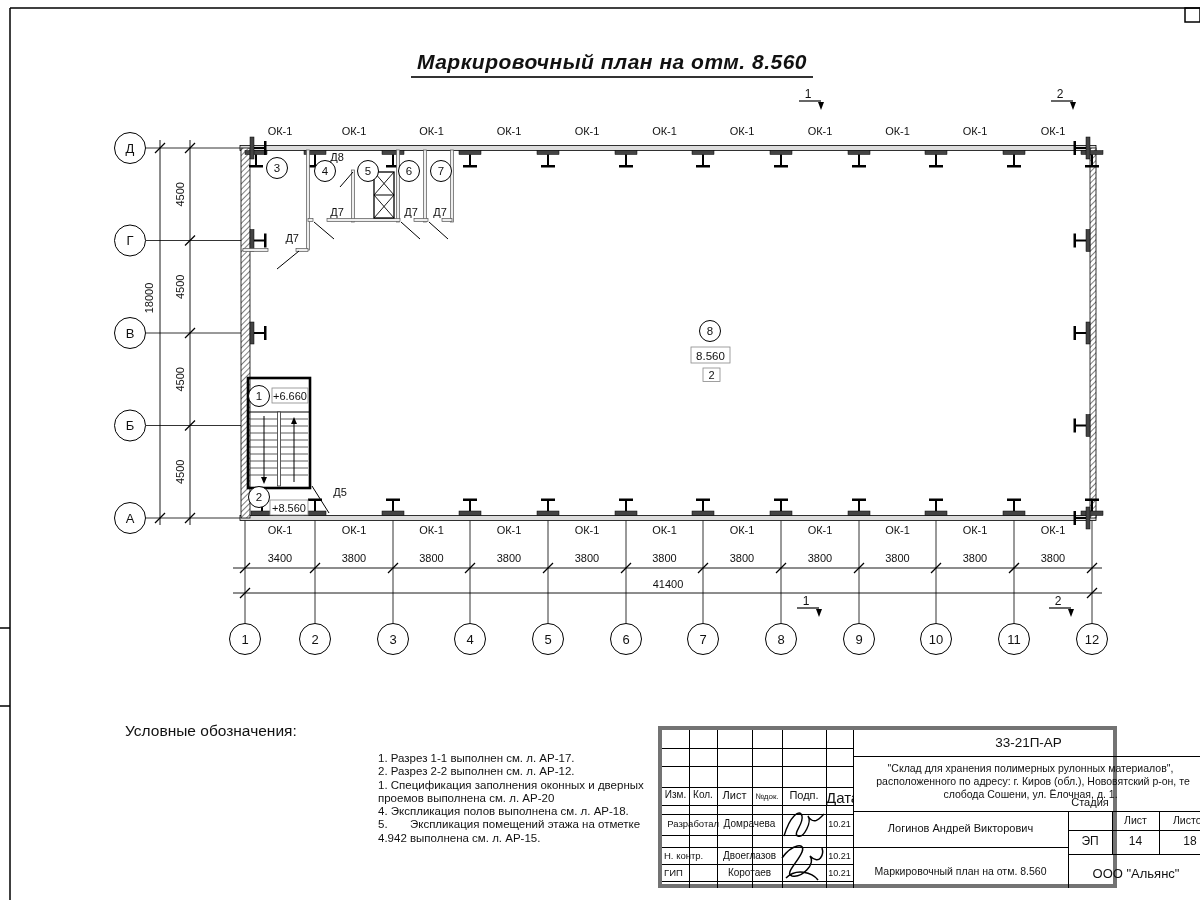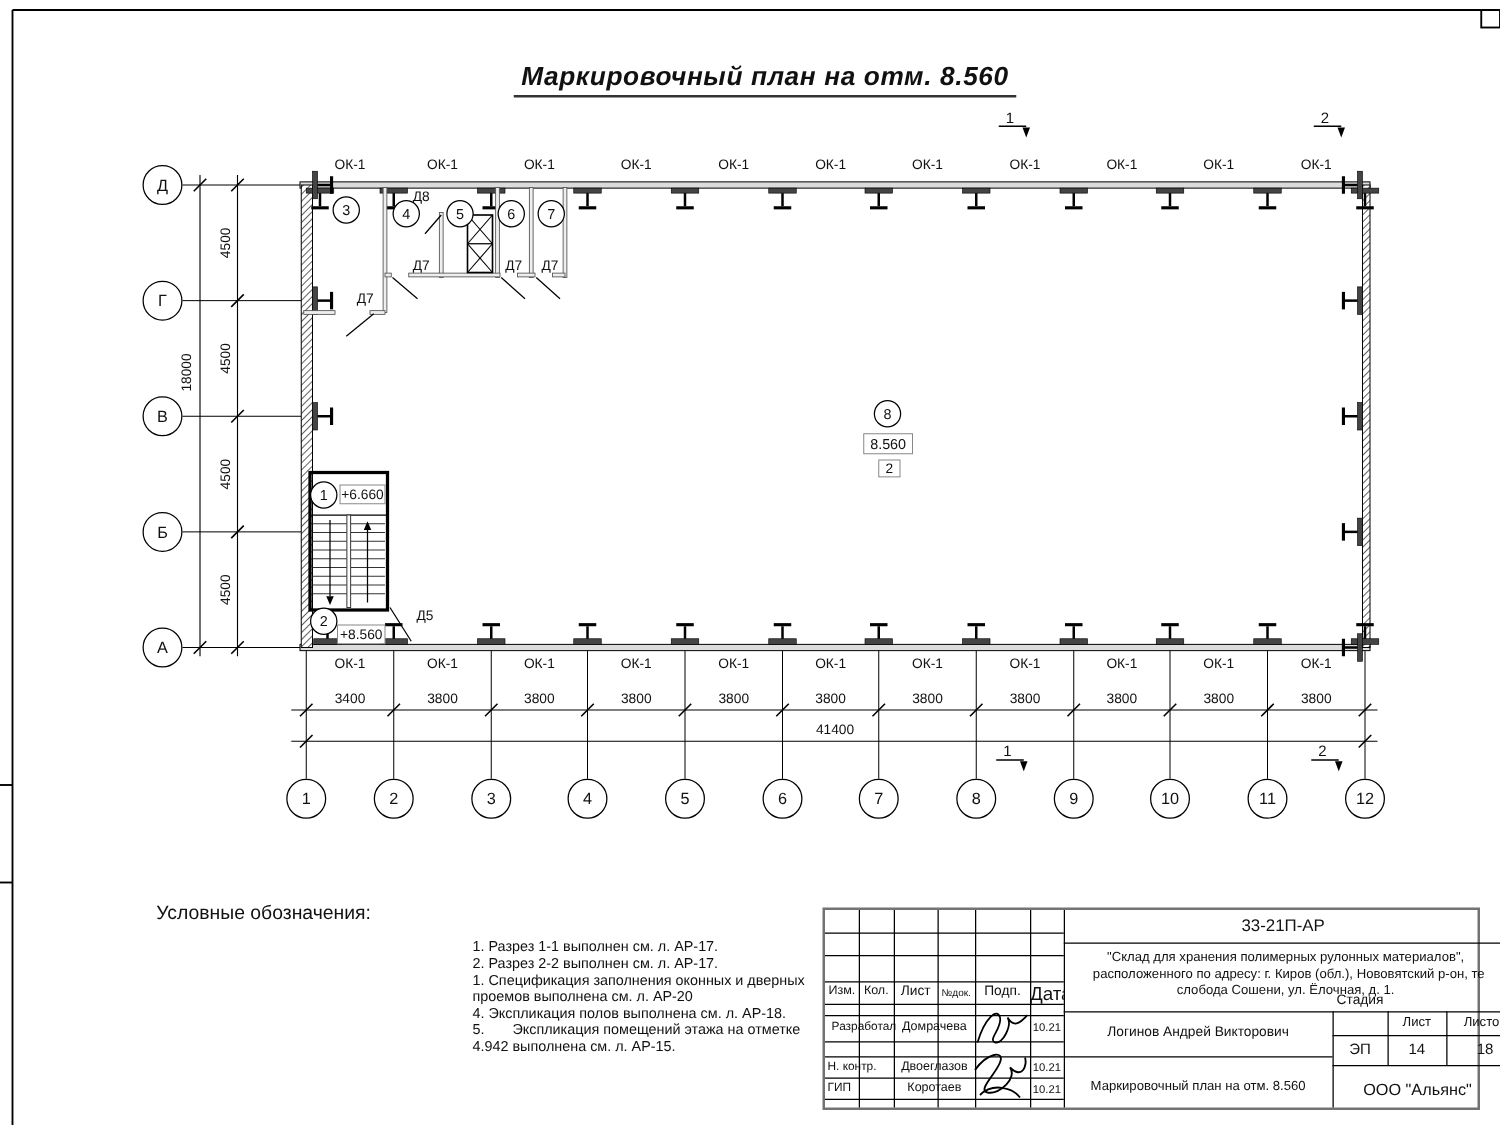--- a/index.html
+++ b/index.html
@@ -17,22 +17,22 @@
      border-top:1.5px solid #000;border-bottom:1.5px solid #000;
      border-left:1px solid #000;border-right:1px solid #000;
      background:
        repeating-linear-gradient(45deg,transparent 0 3px,#000 3px 4px),
        repeating-linear-gradient(-45deg,transparent 0 3px,#000 3px 4px);}
   .swatch-partition{position:absolute;left:0;top:52px;width:55px;height:7px;
      border-top:1.3px solid #000;border-bottom:1.3px solid #000;}
   .legend-text{margin-left:68px;font-size:12px;line-height:14.5px;}
   .legend-text2{margin-left:68px;font-size:12px;line-height:14.5px;position:absolute;top:50px;}
   #notes{position:absolute;left:378px;top:752px;font-size:11.5px;line-height:13.3px;white-space:pre;}
-  #titleblock{position:absolute;left:658px;top:726px;width:526px;height:162px;
-     border:2px solid #737373;box-sizing:border-box;}
+  #titleblock{position:absolute;left:658px;top:726px;width:459px;height:162px;
+     border:4px solid #737373;box-sizing:border-box;}
   .tl{position:absolute;background:#000;}
   .tb-text{position:absolute;text-align:center;overflow:hidden;}
 </style>
 </head>
 <body>
 <div id="sheet">
 
 <svg id="plan" width="1200" height="900">
   <defs>
     <pattern id="hatch" width="4" height="4" patternUnits="userSpaceOnUse" patternTransform="rotate(45)">
@@ -351,21 +351,21 @@
       <line x1="1049" y1="608" x2="1071" y2="608" stroke="#000" stroke-width="1.2"></line>
       <polygon points="1068,609 1074,609 1071,617" fill="#000"></polygon>
     </svg>
 
 <div id="drawing-title"><span>Маркировочный план на отм. 8.560</span></div>
 
 <div id="legend">
   <div class="legend-title">Условные обозначения:</div>
 </div>
 
-<div id="notes"><div>1. Разрез 1-1 выполнен см. л. АР-17.</div><div>2. Разрез 2-2 выполнен см. л. АР-17.</div><div>1. Спецификация заполнения оконных и дверных</div><div>проемов выполнена см. л. АР-20</div><div>4. Экспликация полов выполнена см. л. АР-18.</div><div>5.       Экспликация помещений этажа на отметке</div><div>4.942 выполнена см. л. АР-15.</div></div>
+<div id="notes"><div>1. Разрез 1-1 выполнен см. л. АР-17.</div><div>2. Разрез 2-2 выполнен см. л. АР-12.</div><div>1. Спецификация заполнения оконных и дверных</div><div>проемов выполнена см. л. АР-20</div><div>4. Экспликация полов выполнена см. л. АР-18.</div><div>5.       Экспликация помещений этажа на отметке</div><div>4.942 выполнена см. л. АР-15.</div></div>
 
 <div id="titleblock">
   <div class="tb-text" style="left:191px;top:5px;width:351px;font-size:13.5px">33-21П-АР</div>
   <div class="tb-text" style="left:195px;top:32px;width:347px;font-size:10.5px;line-height:13px">"Склад для хранения полимерных рулонных материалов",</div>
   <div class="tb-text" style="left:191px;top:45px;width:360px;font-size:10.5px;line-height:13px">расположенного по адресу: г. Киров (обл.), Нововятский р-он, те</div>
   <div class="tb-text" style="left:195px;top:58px;width:347px;font-size:10.5px;line-height:13px">слобода Сошени, ул. Ёлочная, д. 1.</div>
 
   <div class="tb-text" style="left:0px;top:59px;width:27px;font-size:10px">Изм.</div>
   <div class="tb-text" style="left:27px;top:59px;width:28px;font-size:10px">Кол.</div>
   <div class="tb-text" style="left:55px;top:59px;width:35px;font-size:11px">Лист</div>

